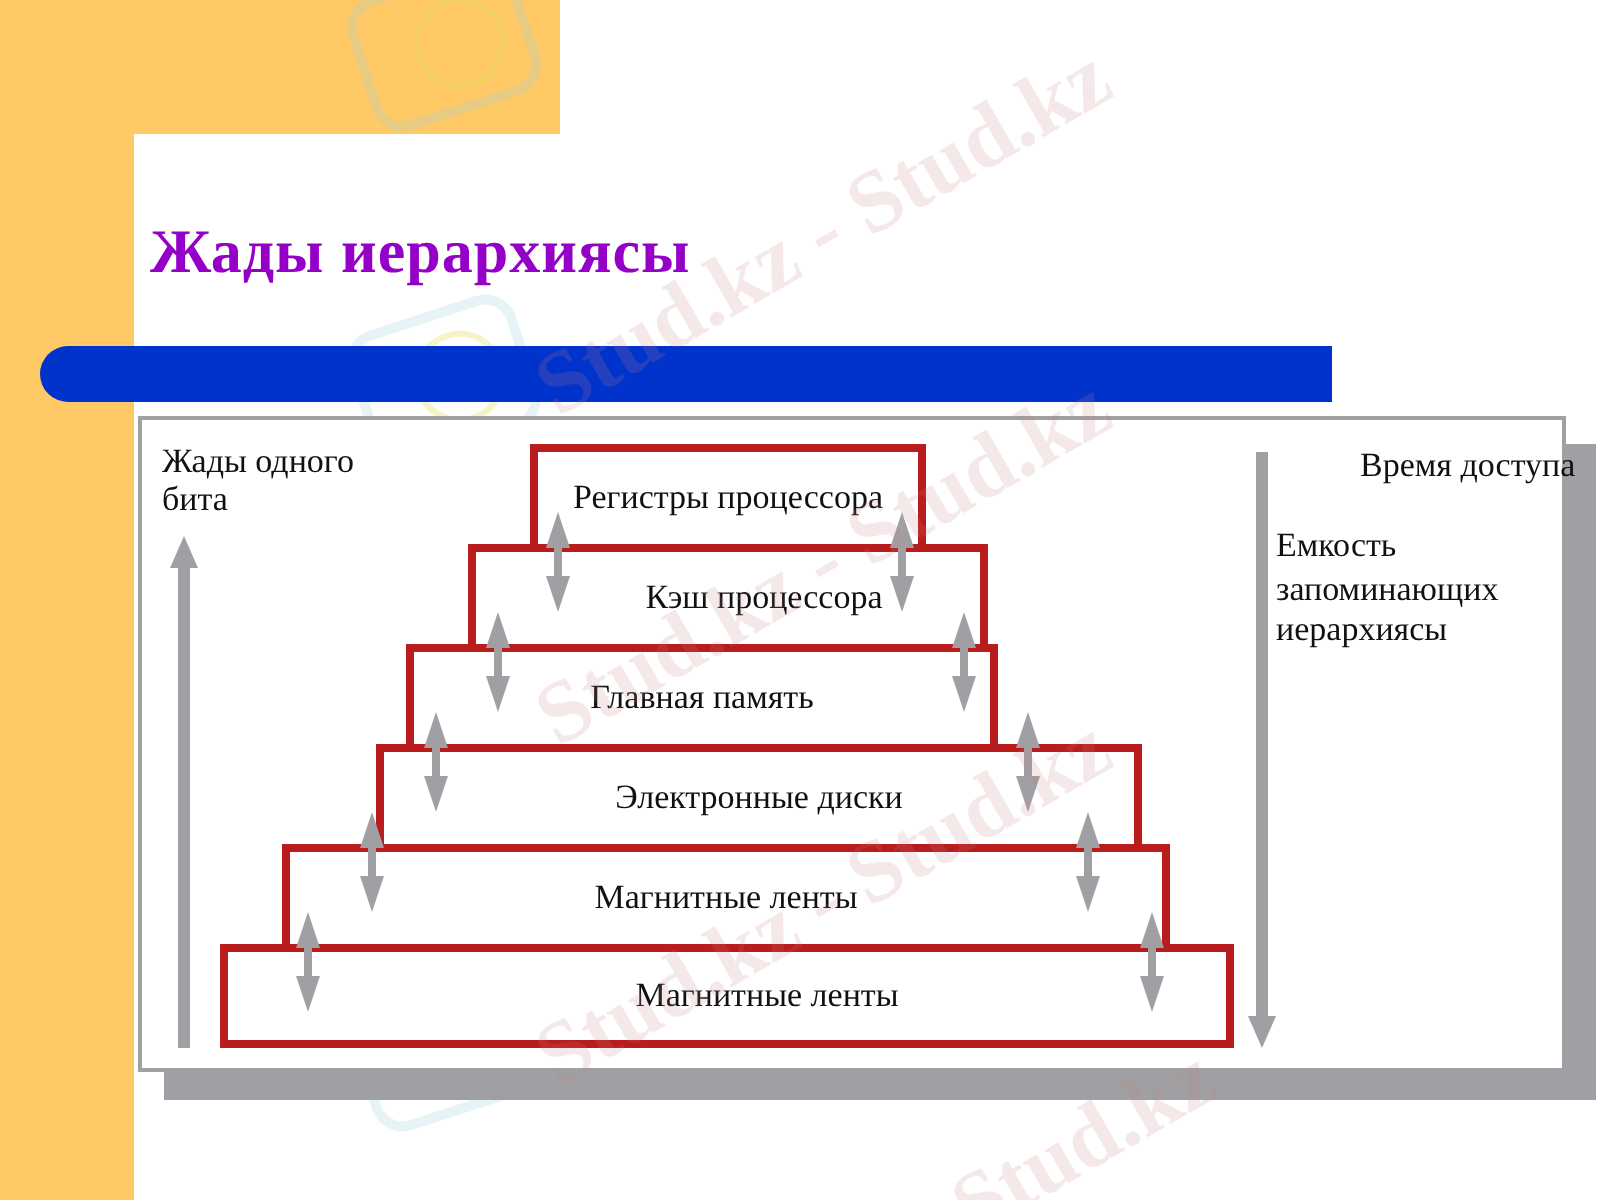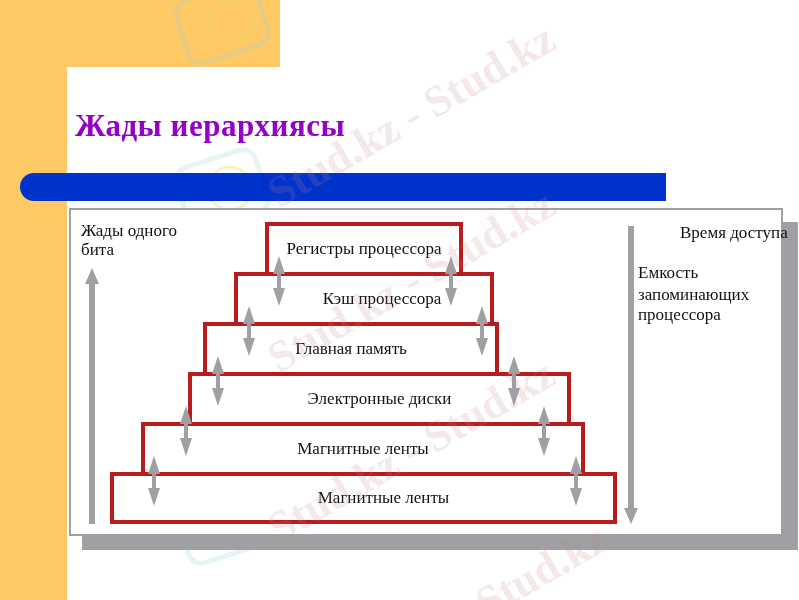--- a/index.html
+++ b/index.html
@@ -86,21 +86,21 @@
 <div class="label" style="left:81px; top:221px;">Жады одного</div>
 <div class="label" style="left:81px; top:240px;">бита</div>
 <div class="arrow-up-head" style="left:85px; top:268px;"></div>
 <div class="vbar" style="left:89px; top:282px; height:242px;"></div>
 
 <div class="vbar" style="left:628px; top:226px; height:284px;"></div>
 <div class="arrow-down-head" style="left:624px; top:508px;"></div>
 <div class="label" style="left:638px; top:223px;margin-left:42px;">Время доступа</div>
 <div class="label" style="left:638px; top:263px;">Емкость</div>
 <div class="label" style="left:638px; top:285px;">запоминающих</div>
-<div class="label" style="left:638px; top:305px;">процессора</div>
+<div class="label" style="left:638px; top:305px;">иерархиясы</div>
 
 <div class="step" style="left:110px; top:472px; width:507px; height:52px;padding-left:40px;">
   <span>Магнитные ленты</span>
 </div>
 <div class="step" style="left:141px; top:422px; width:444px; height:54px;">
   <span>Магнитные ленты</span>
 </div>
 <div class="step" style="left:172px; top:372px; width:383px; height:54px;margin-left:16px;">
   <span>Электронные диски</span>
 </div>

